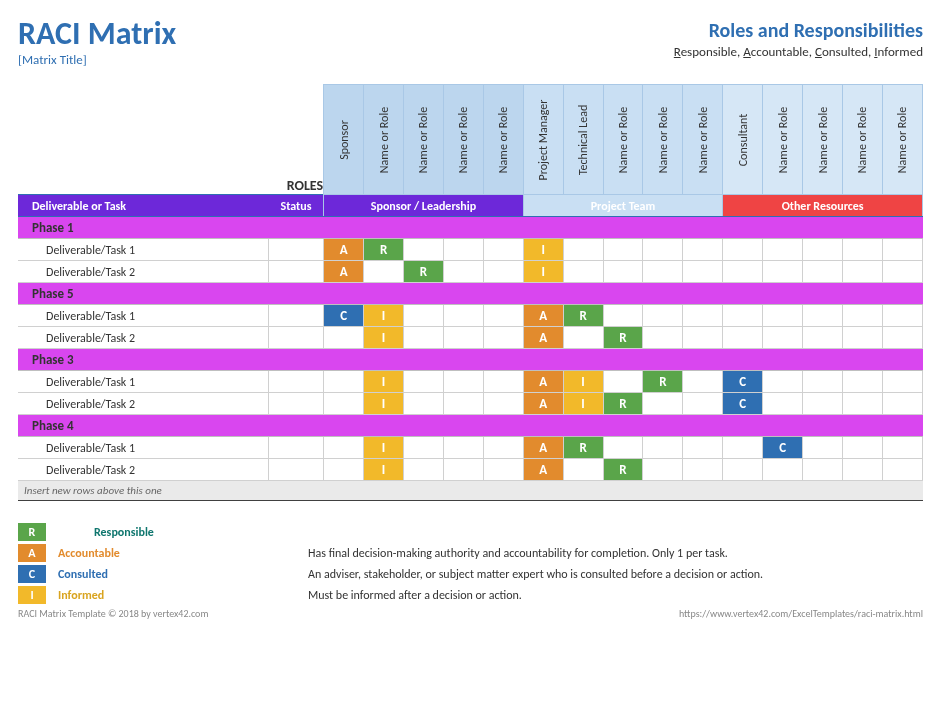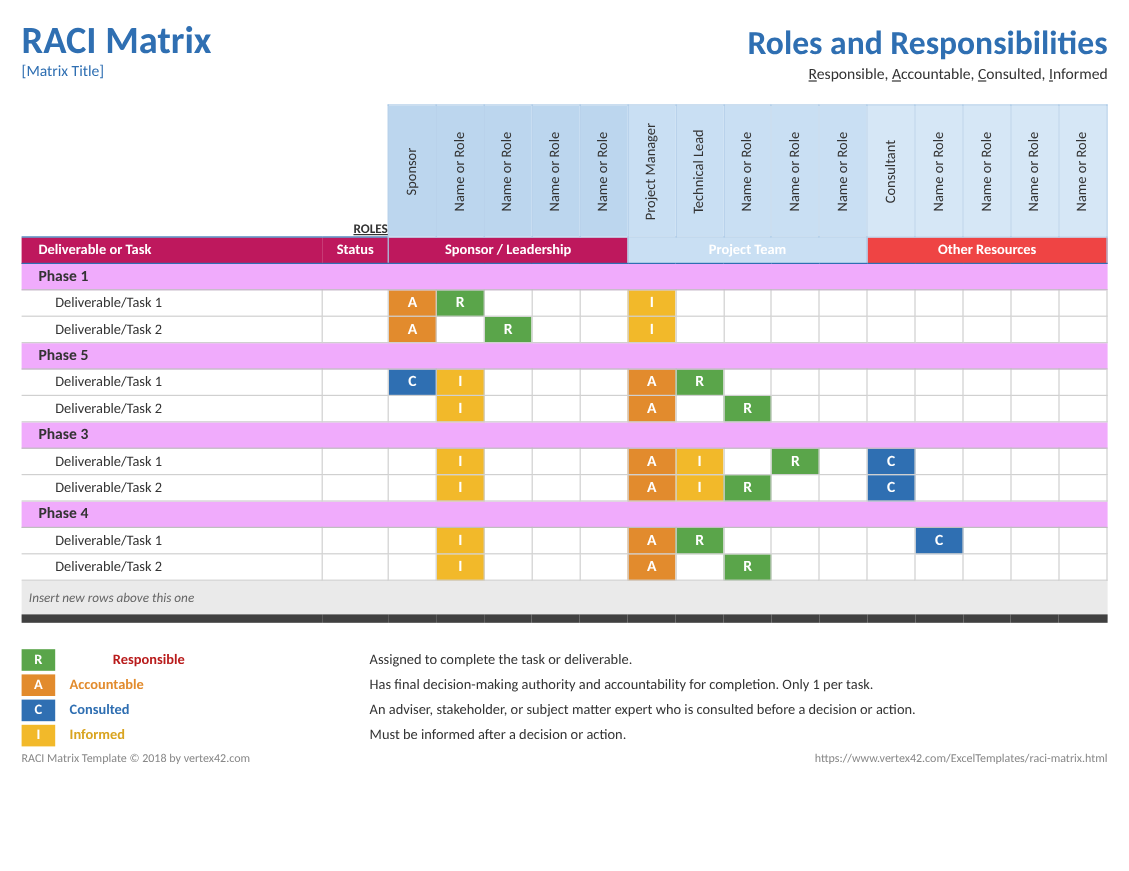--- a/index.html
+++ b/index.html
@@ -7,81 +7,81 @@
     margin: 0;
     padding: 18px;
     font-family: Calibri, Arial, sans-serif;
     font-size: 12px;
     background: #fff;
     color: #333;
     width: 941px;
   }
   .header { display: flex; justify-content: space-between; align-items: flex-start; margin-bottom: 17px; }
   .title { font-size: 32px; font-weight: bold; color: #2f6fb2; line-height: 1; }
-  .subtitle-right { font-size: 28px; font-weight: bold; color: #2f6fb2; text-align: right; }
+  .subtitle-right { font-size: 20px; font-weight: bold; color: #2f6fb2; text-align: right; }
   .project-title { color: #2f6fb2; font-size: 13px; margin-top: 2px; }
   .legend-line { text-align: right; font-size: 13px; color: #333; margin-top: 2px; }
   .legend-line u { text-decoration: underline; }
 
   table.matrix { border-collapse: collapse; width: 100%; margin-top: 10px; table-layout: fixed; }
   table.matrix td, table.matrix th { padding: 0; }
 
   .col-task { width: 220px; }
   .col-status { width: 48px; }
   .col-role { width: 35px; }
 
-  .roles-label-cell { text-align: right; vertical-align: bottom; font-weight: bold; font-size: 11px; padding-right: 6px; padding-bottom: 4px; text-decoration: underline; }
+  .roles-label-cell { text-align: right; vertical-align: bottom; font-weight: bold; font-size: 14px; padding-right: 6px; padding-bottom: 4px; }
   .role-head {
     background: #bcd6ee;
     border: 1px solid #a9c8e6;
     height: 110px;
     width: 35px;
     position: relative;
   }
   .role-head.group2 { background: #c9dff3; }
   .role-head.group3 { background: #d6e7f6; }
   .role-head .rot {
     position: absolute;
     left: 50%; top: 50%;
     transform: translate(-50%, -50%) rotate(-90deg);
     white-space: nowrap;
     font-size: 12px;
     color: #333;
   }
 
-  .blue-band td { background: #be185d; color: #fff; font-weight: bold; font-size: 12px; height: 22px; border-top: 1px solid #2f6fb2; border-bottom: 1px solid #2f6fb2; }
+  .blue-band td { background: #6d28d9; color: #fff; font-weight: bold; font-size: 12px; height: 22px; border-top: 1px solid #2f6fb2; border-bottom: 1px solid #2f6fb2; }
   .blue-band .task-h { padding-left: 14px; }
   .blue-band .status-h { text-align: center; }
   .group-head { background: #bcd6ee; color: #2f6fb2; text-align: center; font-weight: bold; border: 1px solid #a9c8e6; }
   .group-head.g2 { background: #c9dff3; }
   .group-head.g3 { background: #ef4444; }
 
-  tr.phase td { background: #f0abfc; font-weight: bold; font-size: 13px; height: 22px; border-top: 1px solid #bfbfbf; border-bottom: 1px solid #bfbfbf; }
+  tr.phase td { background: #d946ef; font-weight: bold; font-size: 13px; height: 22px; border-top: 1px solid #bfbfbf; border-bottom: 1px solid #bfbfbf; }
   tr.phase td.first { padding-left: 14px; }
 
   tr.task td { height: 22px; border: 1px solid #d0d0d0; background: #fff; }
   tr.task td.name { padding-left: 28px; font-size: 12px; border-left: none; }
   tr.task td.status { }
   tr.task td.cell { text-align: center; font-weight: bold; color: #fff; font-size: 13px; }
   td.cell.R { background: #5aa54a; }
   td.cell.A { background: #e28b2d; }
   td.cell.C { background: #2f6fb2; }
   td.cell.I { background: #f2b92a; }
 
-  tr.insert td { background: #eaeaea; font-style: italic; color: #666; padding-left: 6px; height: 32px; border-top: 1px solid #bfbfbf; border-bottom: 7px solid #404040; font-size: 11px; }
+  tr.insert td { background: #eaeaea; font-style: italic; color: #666; padding-left: 6px; height: 20px; border-top: 1px solid #bfbfbf; border-bottom: 1px solid #404040; font-size: 11px; }
 
   .legend-block { margin-top: 22px; }
   .legend-row { display: flex; align-items: center; margin-bottom: 3px; }
   .legend-swatch { width: 28px; height: 18px; color: #fff; font-weight: bold; text-align: center; line-height: 18px; font-size: 12px; margin-right: 12px; }
   .legend-swatch.R { background: #5aa54a; }
   .legend-swatch.A { background: #e28b2d; }
   .legend-swatch.C { background: #2f6fb2; }
   .legend-swatch.I { background: #f2b92a; }
   .legend-name { width: 110px; font-weight: bold; font-size: 12px; }
-  .legend-name.R { color: #b91c1c; padding-left: 36px; }
+  .legend-name.R { color: #0f766e; padding-left: 36px; }
   .legend-name.A { color: #e28b2d; }
   .legend-name.C { color: #2f6fb2; }
   .legend-name.I { color: #d9a420; }
   .legend-desc { font-size: 12px; color: #333; }
   .legend-left { width: 290px; display: flex; align-items: center; }
 
   .footer { display: flex; justify-content: space-between; font-size: 10px; color: #888; }
 </style>
 </head>
 <body>
@@ -342,21 +342,20 @@
       </tr>
     </tbody>
 </table>
 
 <div class="legend-block" id="legend-block">
     <div class="legend-row">
       <div class="legend-left">
         <div class="legend-swatch R">R</div>
         <div class="legend-name R">Responsible</div>
       </div>
-      <div class="legend-desc">Assigned to complete the task or deliverable.</div>
     </div>
     <div class="legend-row">
       <div class="legend-left">
         <div class="legend-swatch A">A</div>
         <div class="legend-name A">Accountable</div>
       </div>
       <div class="legend-desc">Has final decision-making authority and accountability for completion. Only 1 per task.</div>
     </div>
     <div class="legend-row">
       <div class="legend-left">

